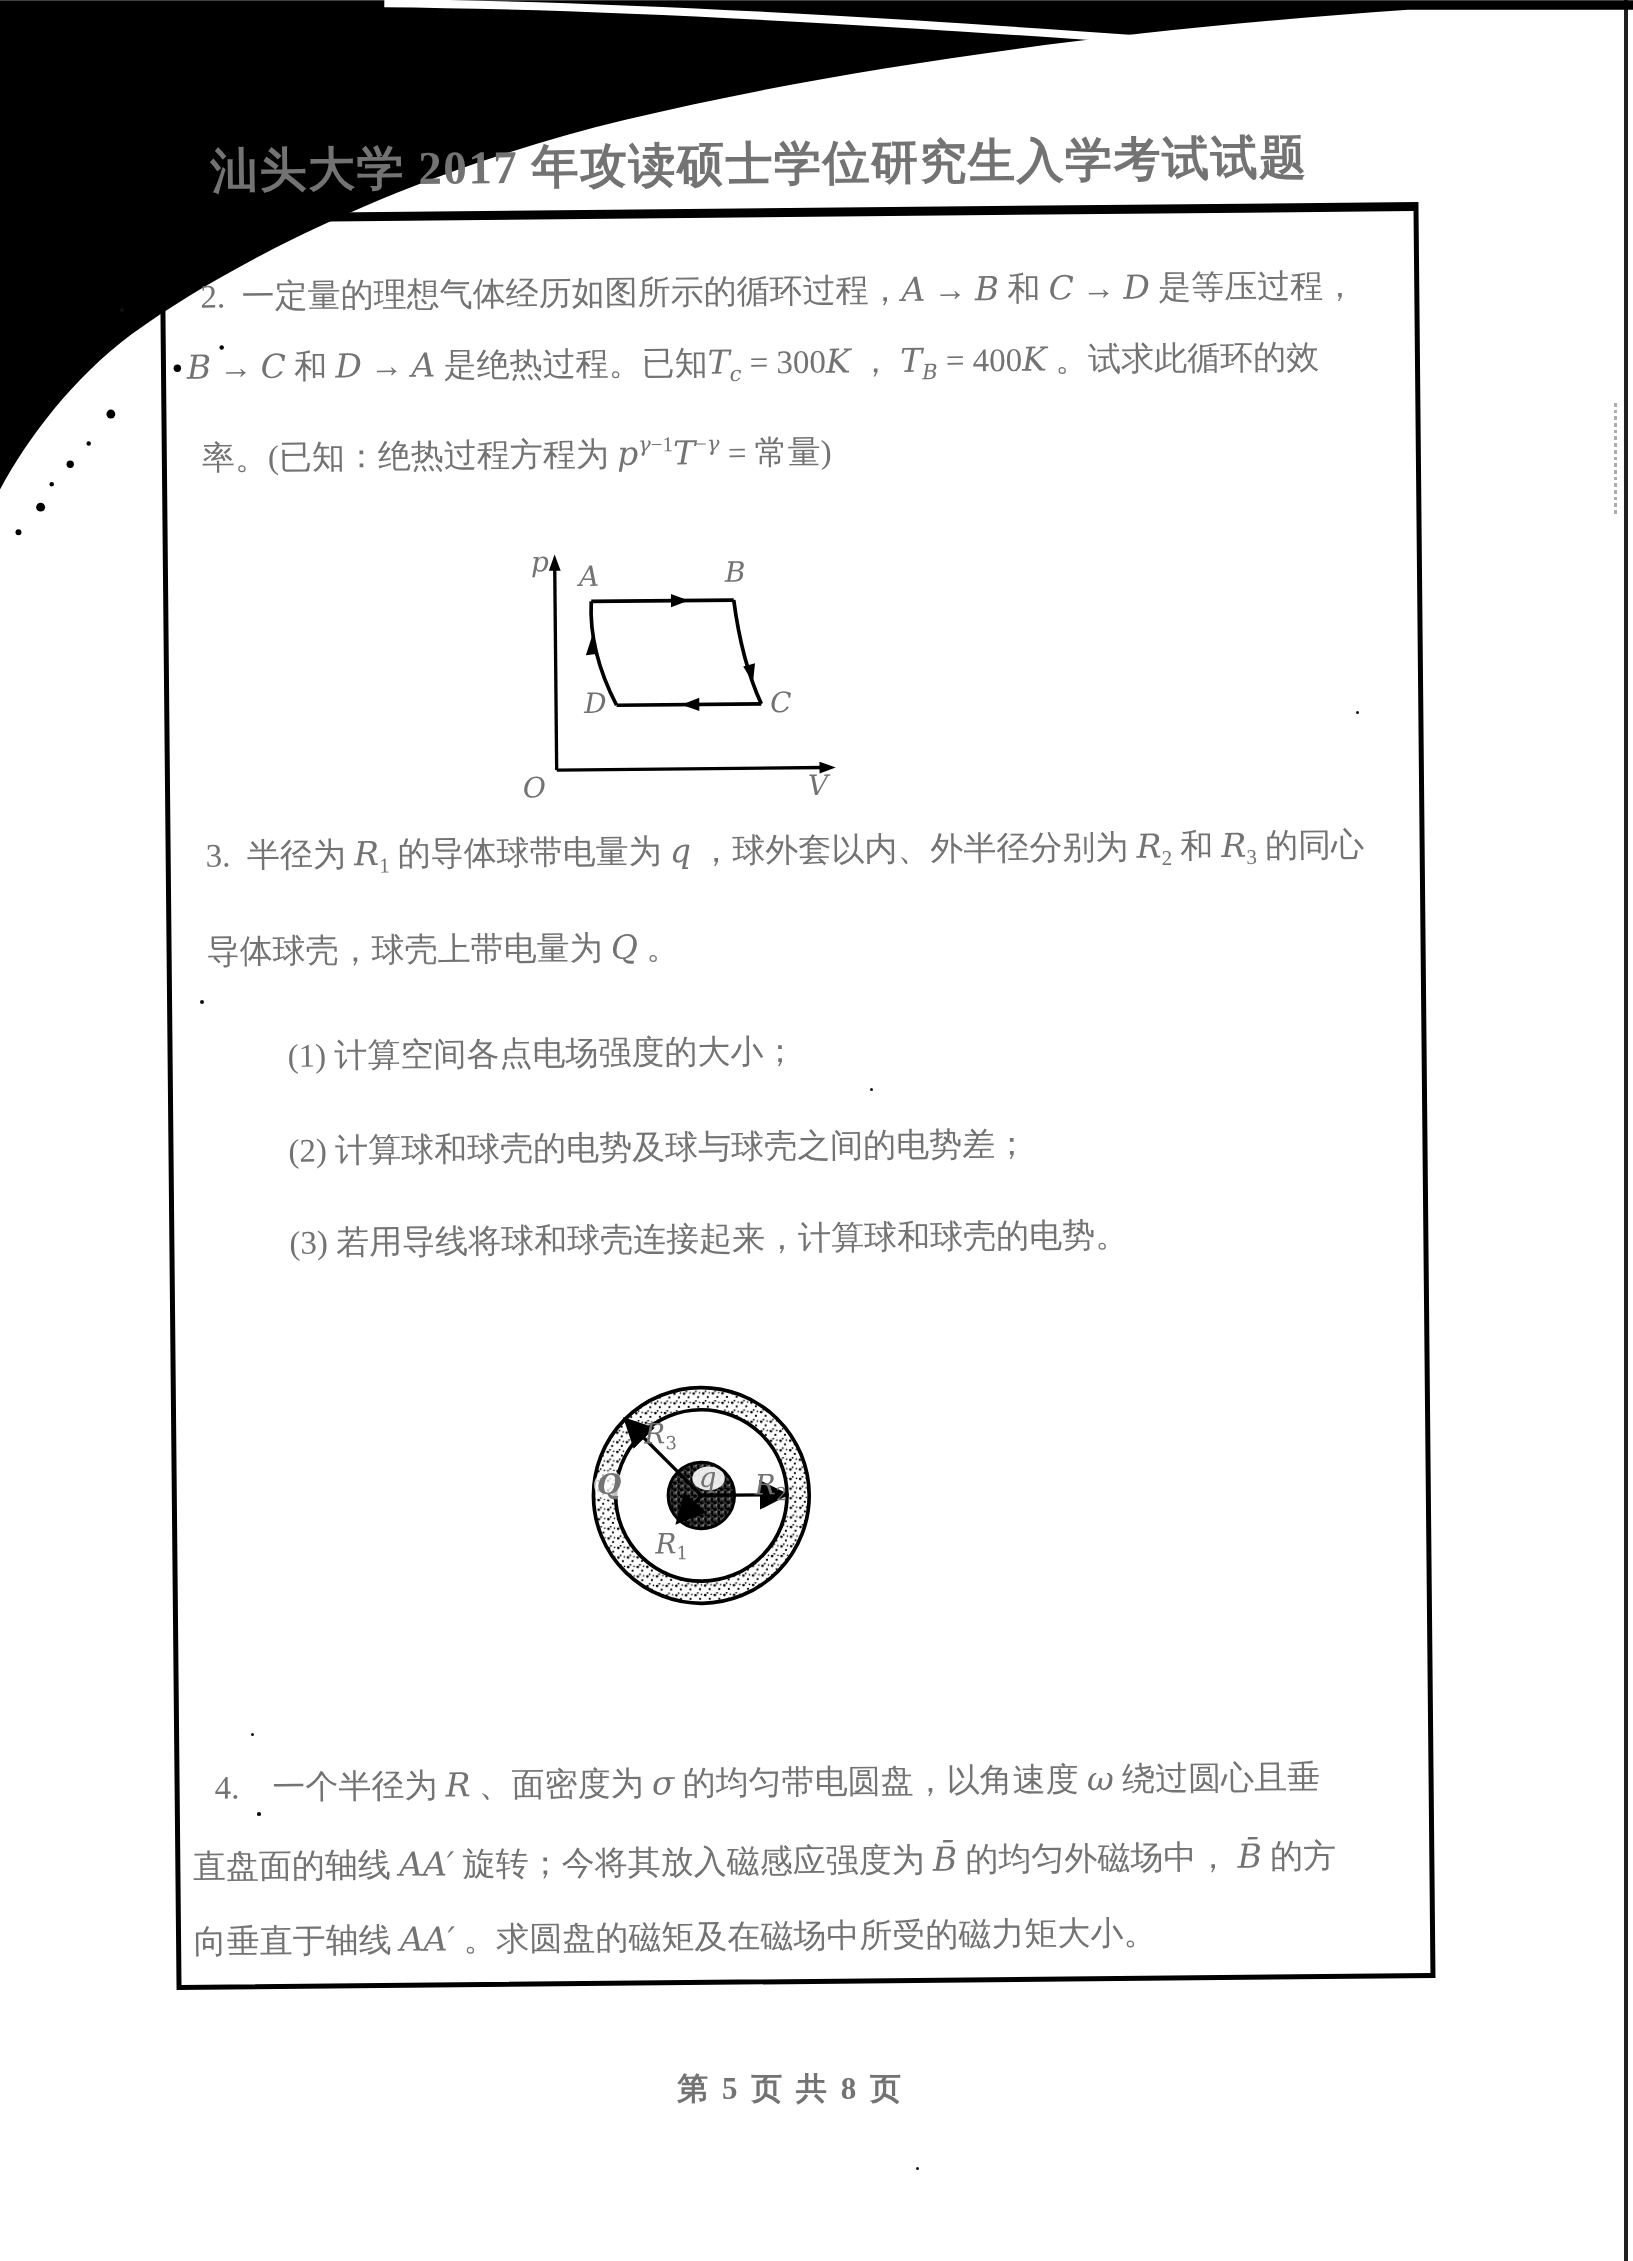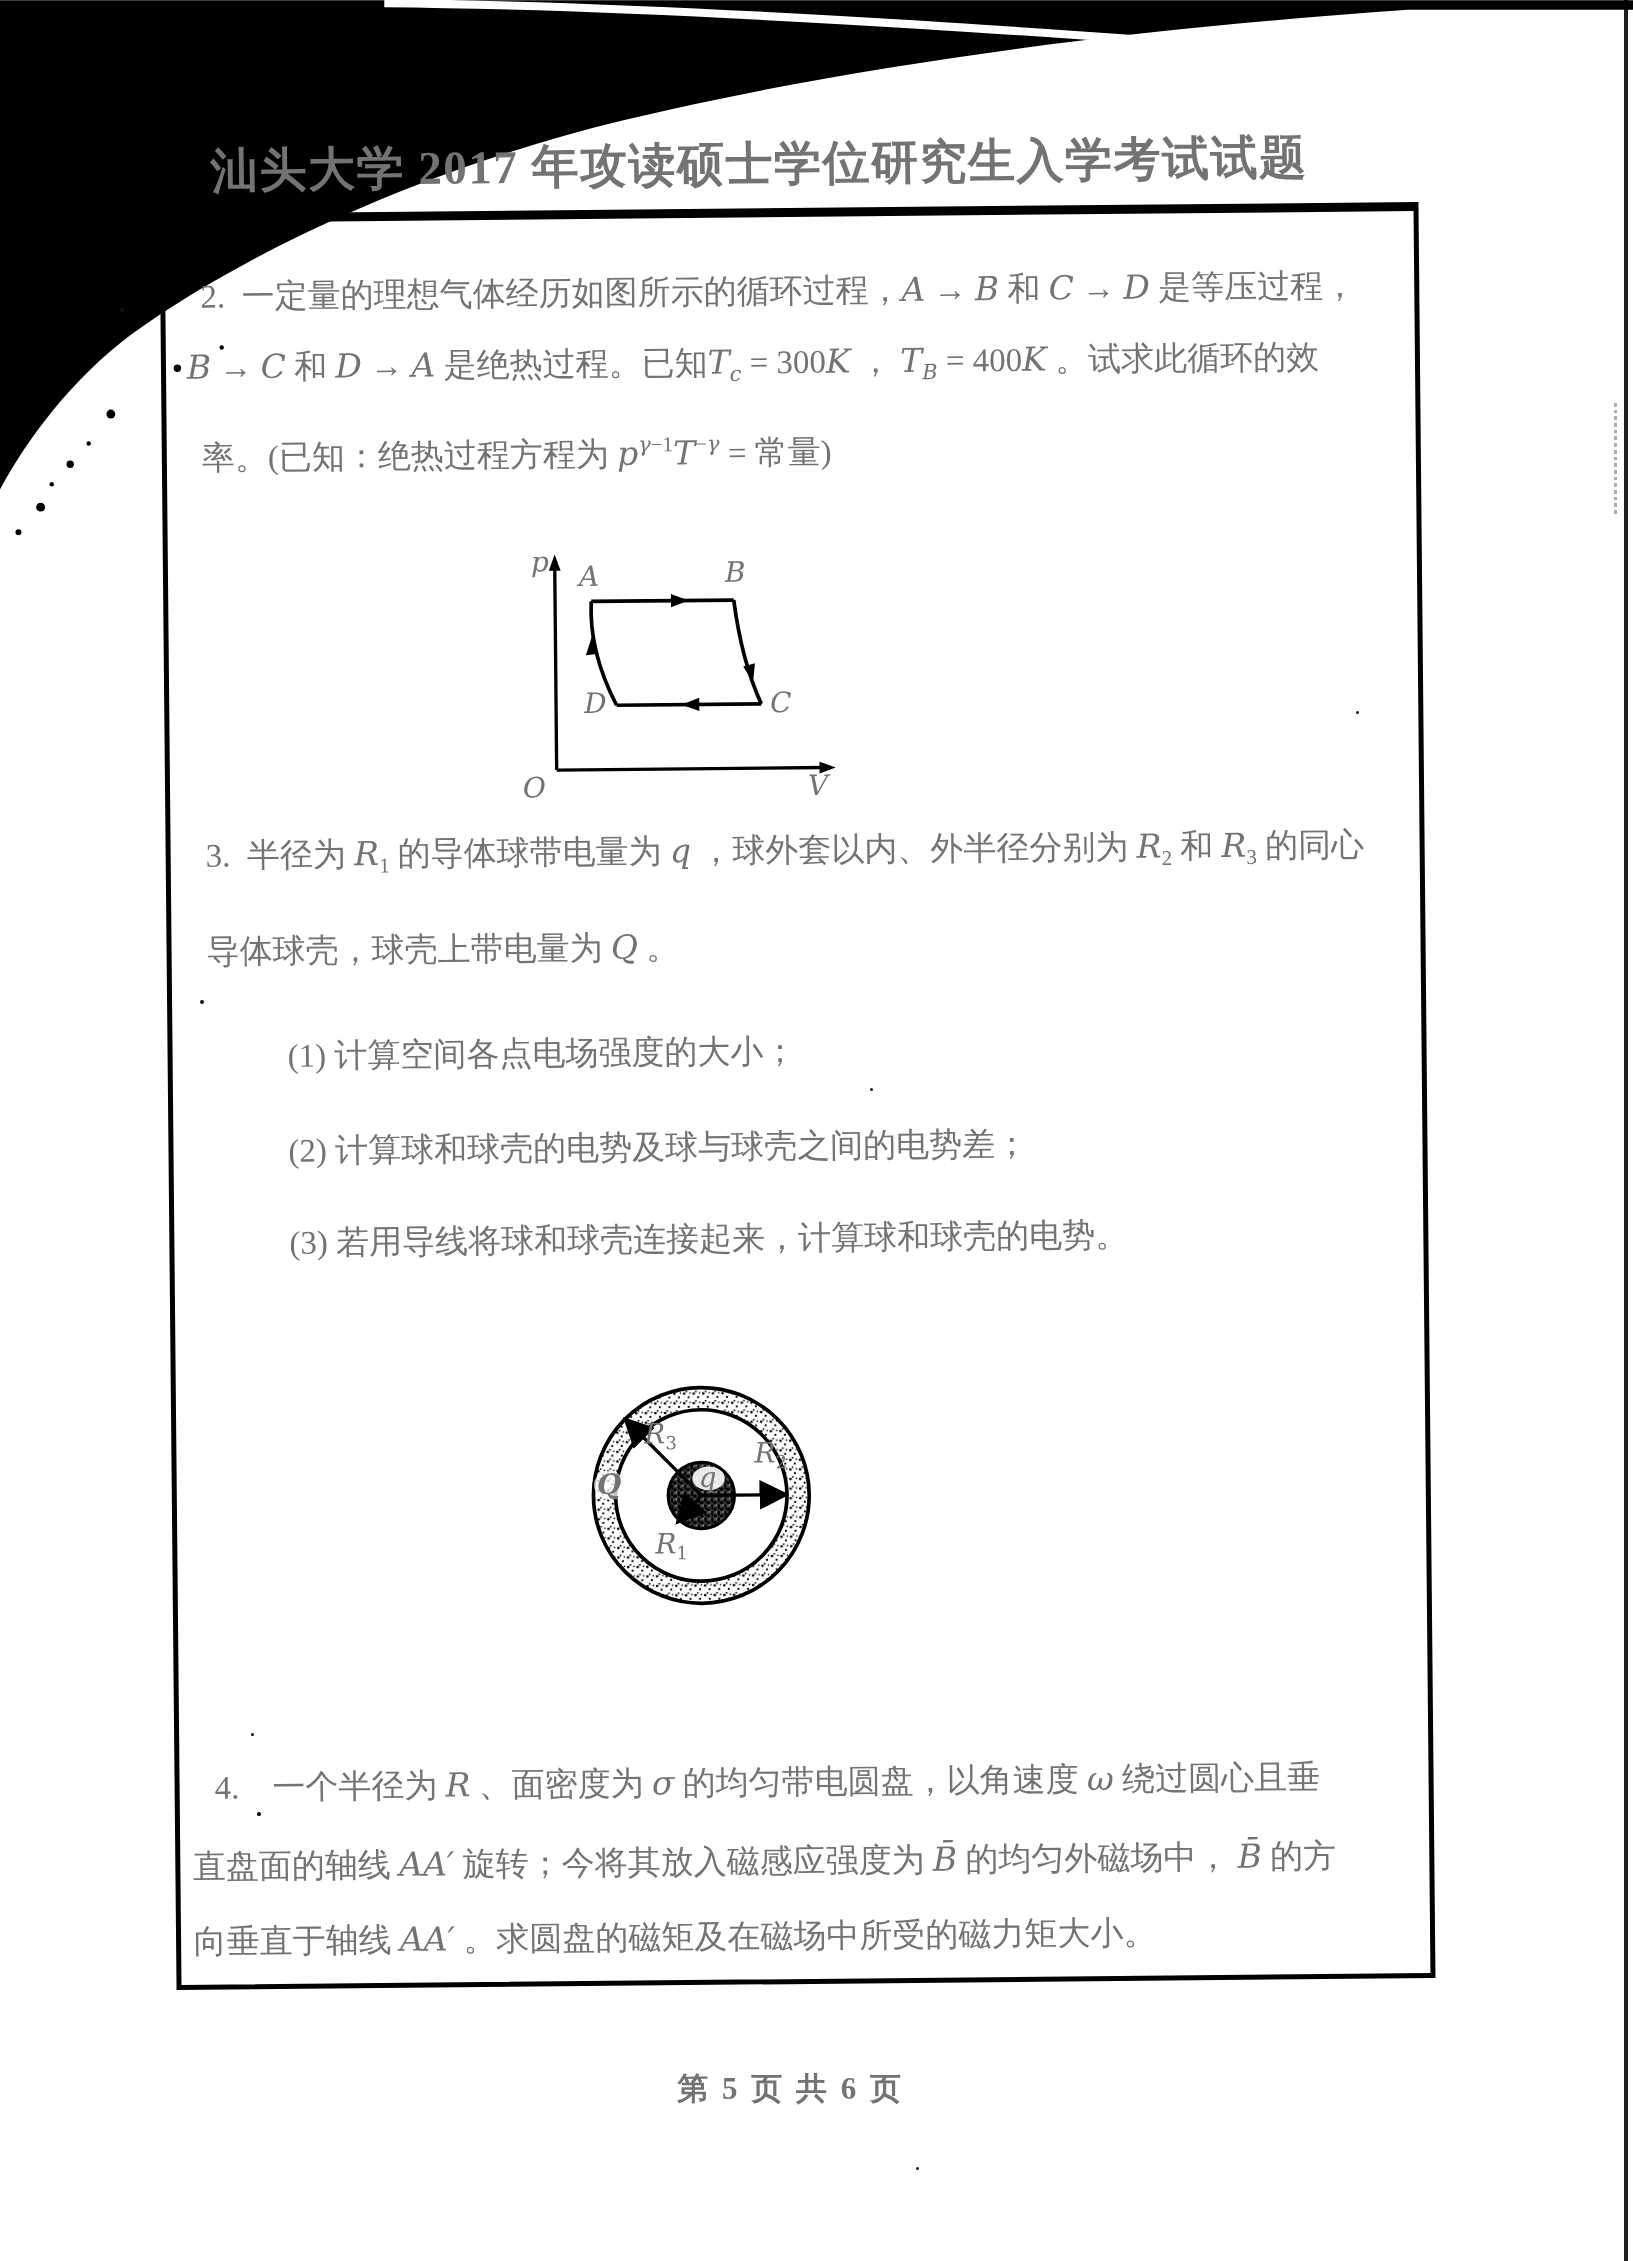--- a/index.html
+++ b/index.html
@@ -144,28 +144,28 @@
         <circle cx="155" cy="155" r="45" fill="url(#stipdense)" stroke="#000" stroke-width="4"></circle>
 
         <ellipse cx="165" cy="132" rx="22" ry="16" fill="#fff" opacity=".9"></ellipse>
         <ellipse cx="30" cy="140" rx="20" ry="20" fill="#fff" opacity=".75"></ellipse>
 
         <line x1="155" y1="155" x2="58" y2="56" stroke="#000" stroke-width="4.5" marker-end="url(#ah)"></line>
         <line x1="155" y1="155" x2="263" y2="155" stroke="#000" stroke-width="4.5" marker-end="url(#ah)"></line>
         <line x1="155" y1="155" x2="127" y2="186" stroke="#000" stroke-width="4.5" marker-end="url(#ah)"></line>
       </svg>
       <div class="lbl" style="left:58px;top:36px"><i>R</i><sub>3</sub></div>
-      <div class="lbl" style="left:168px;top:56px"><i>R</i><sub>2</sub></div>
+      <div class="lbl" style="left:168px;top:88px"><i>R</i><sub>2</sub></div>
       <div class="lbl" style="left:68px;top:146px"><i>R</i><sub>1</sub></div>
       <div class="lbl" style="left:112px;top:80px"><i>q</i></div>
       <div class="lbl" style="left:10.3px;top:86px;font-weight:700"><i>Q</i></div>
     </div>
 
     <div class="line" style="left:35px;top:1544px">4.&nbsp;&nbsp;&nbsp;&nbsp;一个半径为 <i>R</i> 、面密度为 <i>σ</i> 的均匀带电圆盘，以角速度 <i>ω</i> 绕过圆心且垂</div>
     <div class="line" style="left:12.6px;top:1623px">直盘面的轴线 <i>AA′</i> 旋转；今将其放入磁感应强度为 <i>B̄</i> 的均匀外磁场中， <i>B̄</i> 的方</div>
     <div class="line" style="left:12.6px;top:1698px">向垂直于轴线 <i>AA′</i> 。求圆盘的磁矩及在磁场中所受的磁力矩大小。</div>
 
   </div>
 
-  <div class="footer">第 5 页 共 6 页</div>
+  <div class="footer">第 5 页 共 8 页</div>
 
 </div>
 
 
 </body></html>

